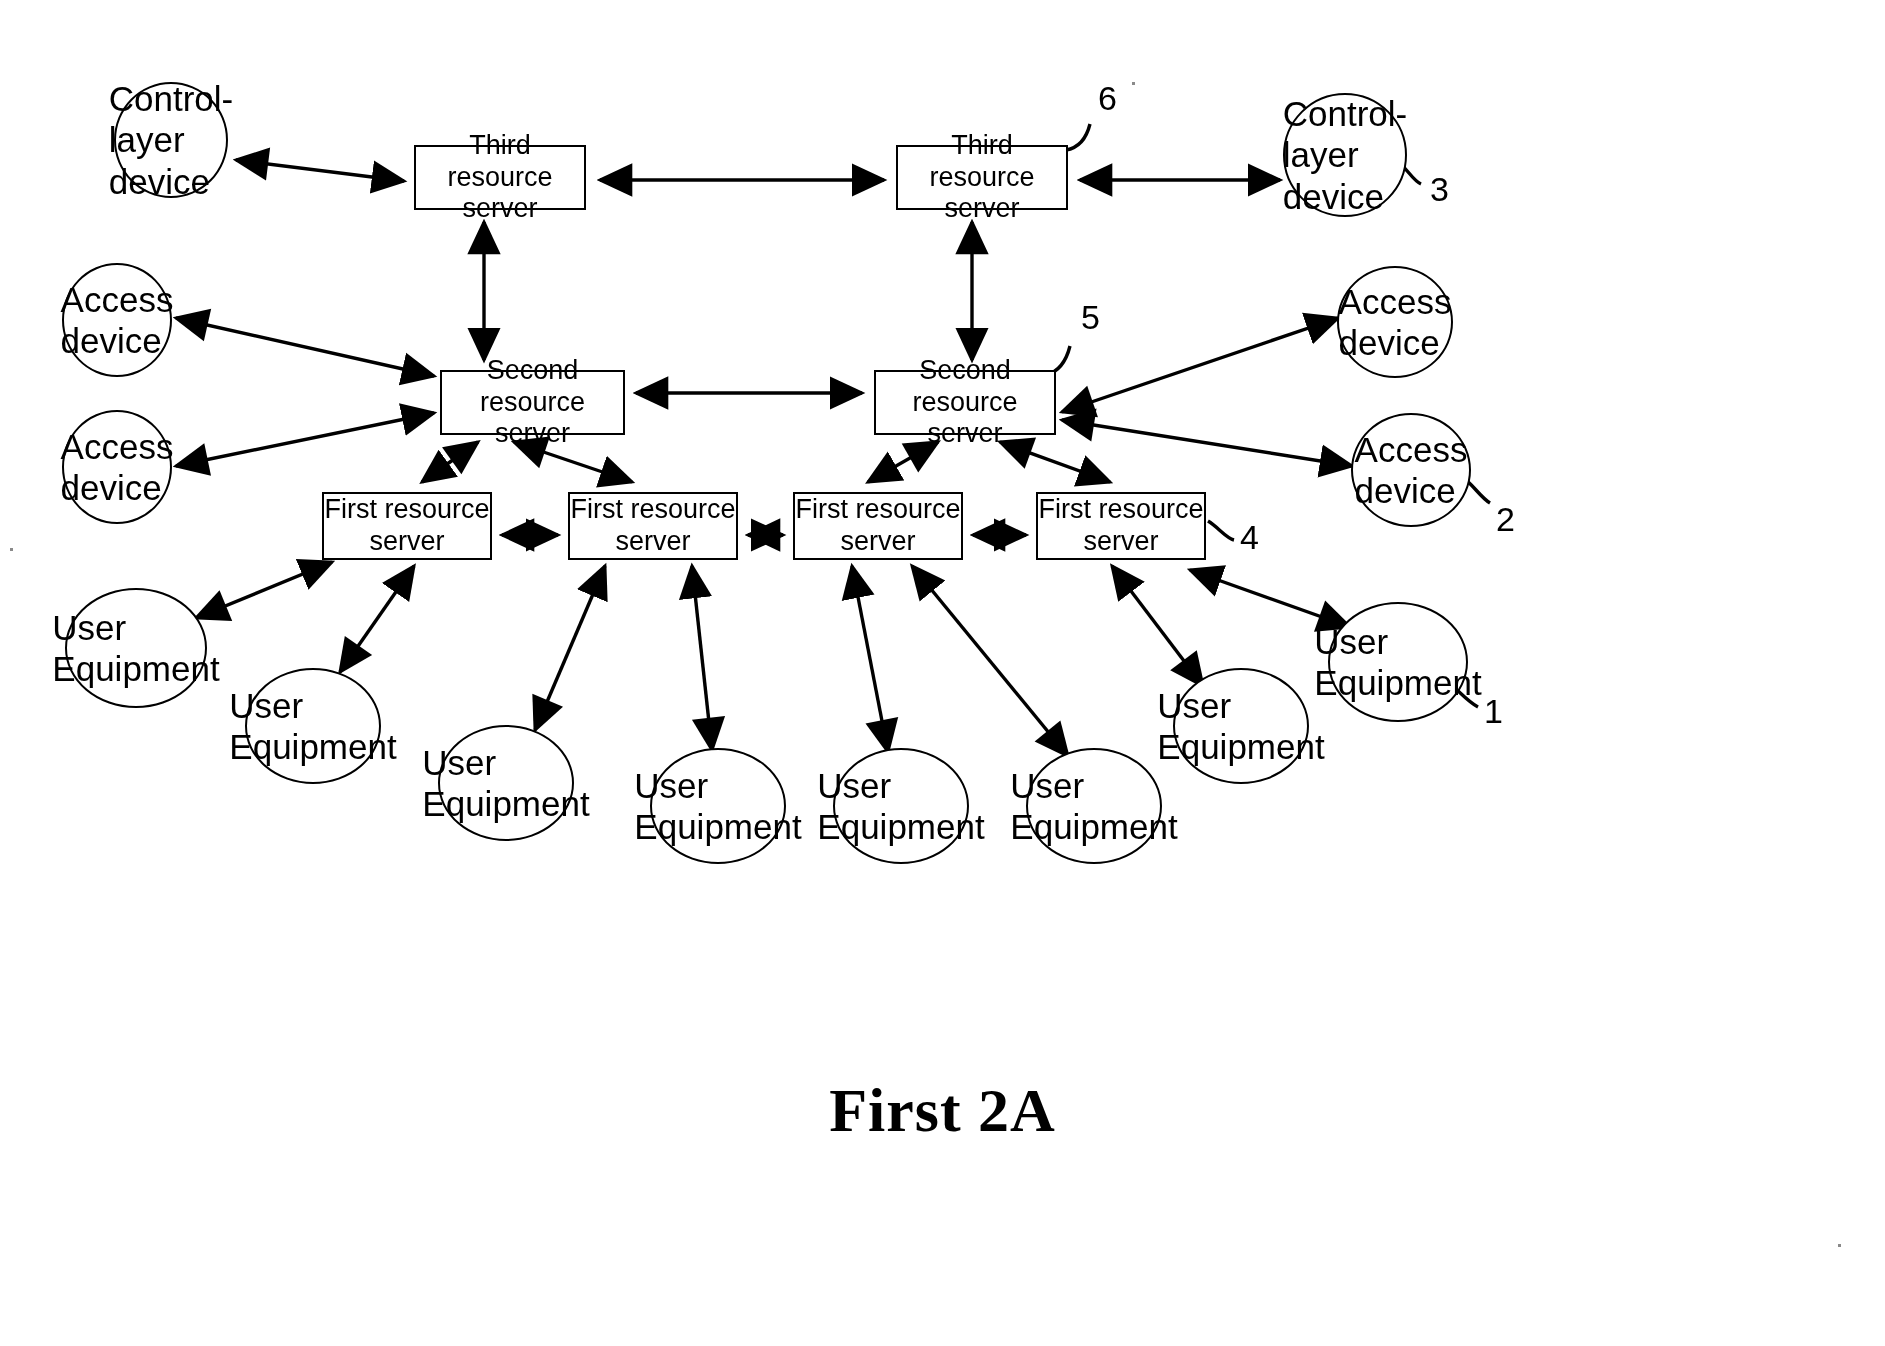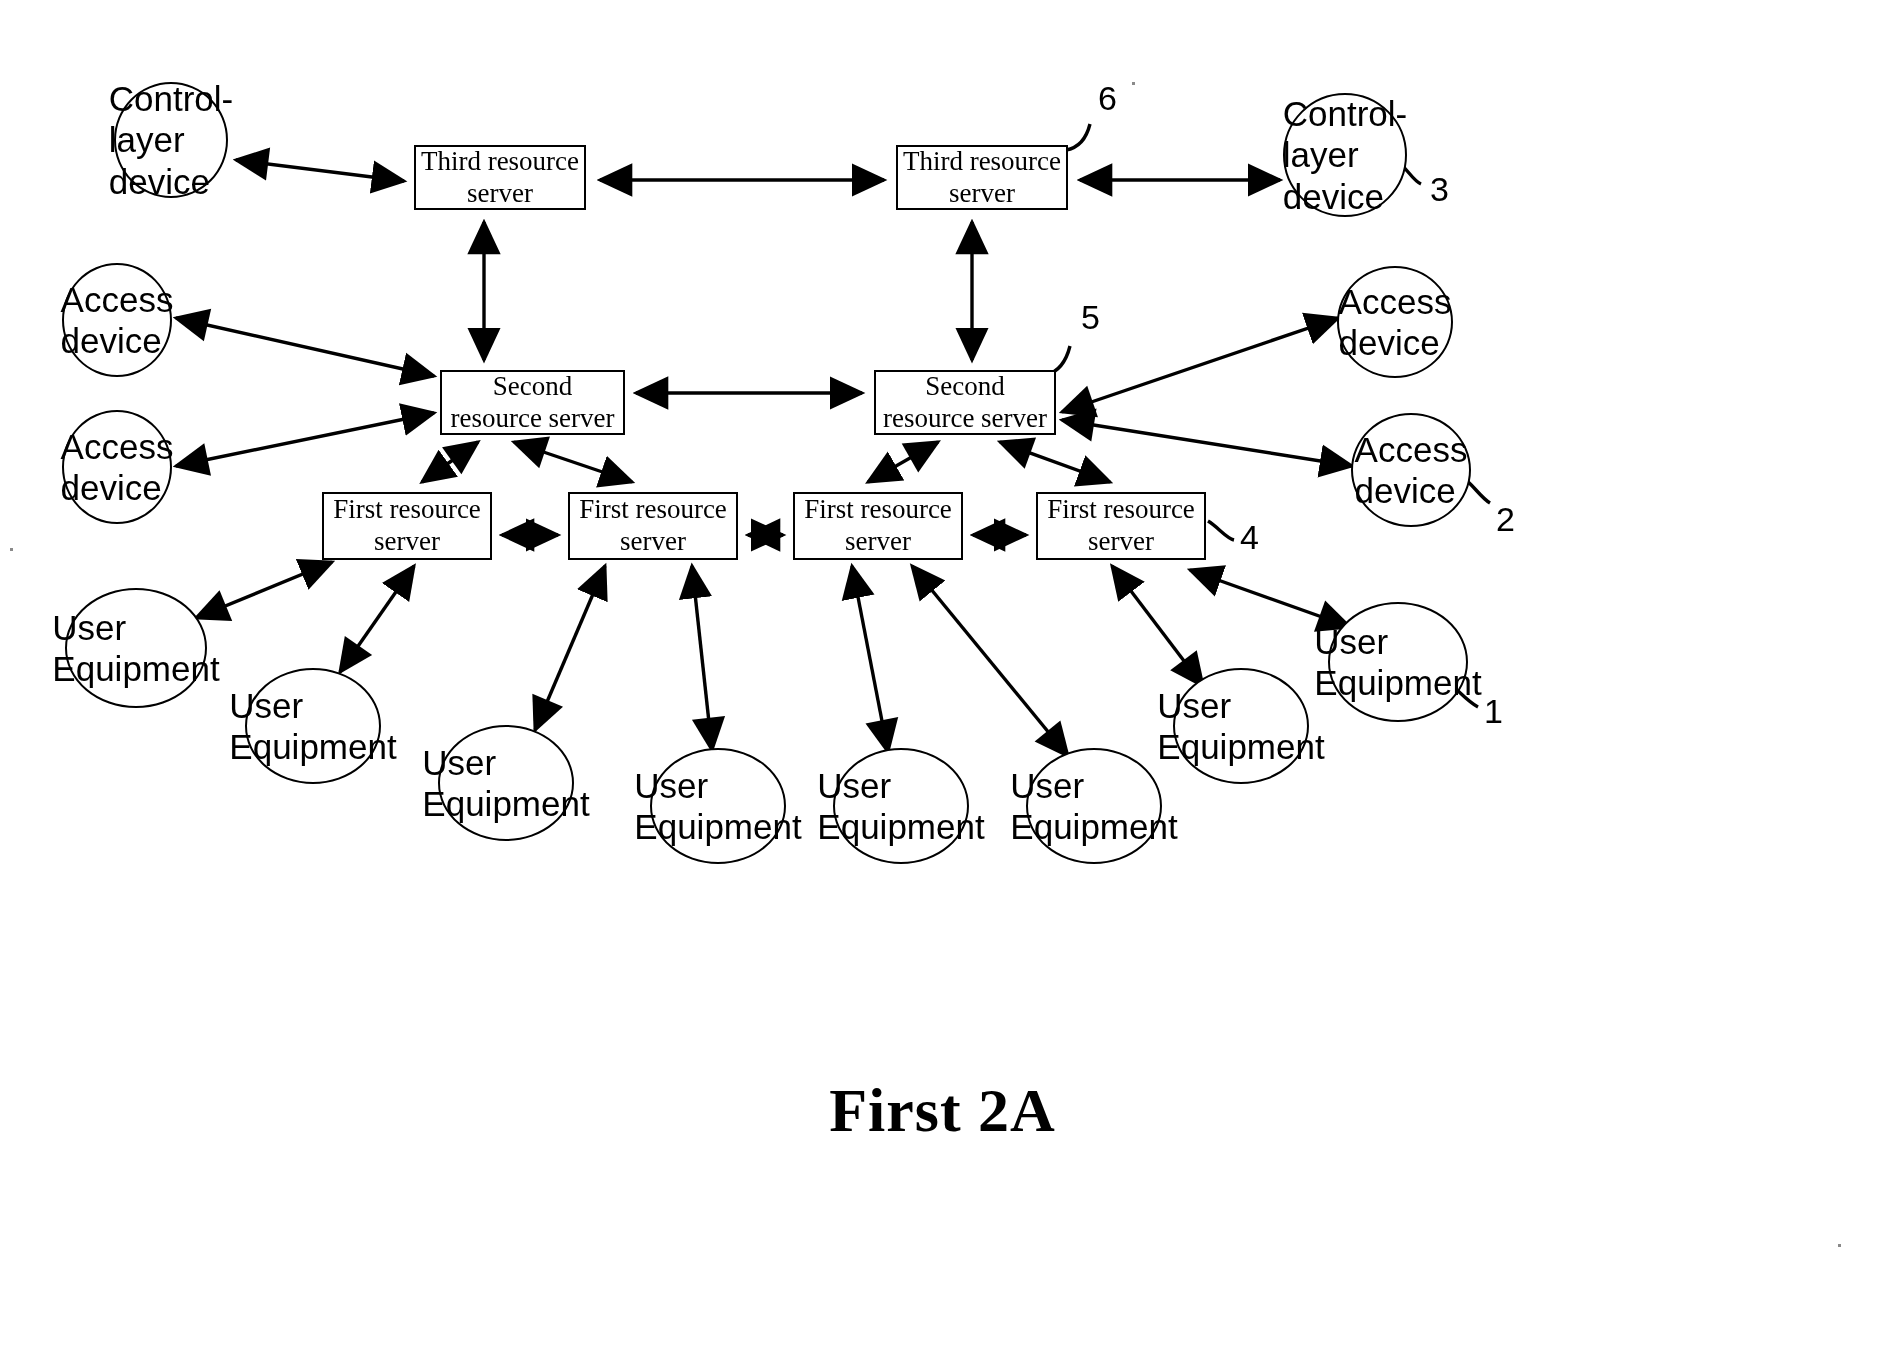--- a/index.html
+++ b/index.html
@@ -28,21 +28,20 @@
     background: #fff;
     box-sizing: border-box;
     display: flex;
     align-items: center;
     justify-content: center;
     text-align: center;
     line-height: 1.18;
     font-size: 27px;
     color: #000;
     z-index: 3;
-    font-family: Liberation Serif, serif;
   }
   .node-ellipse {
     position: absolute;
     border: 2px solid #000;
     background: #fff;
     border-radius: 50%;
     box-sizing: border-box;
     display: flex;
     align-items: center;
     justify-content: center;

